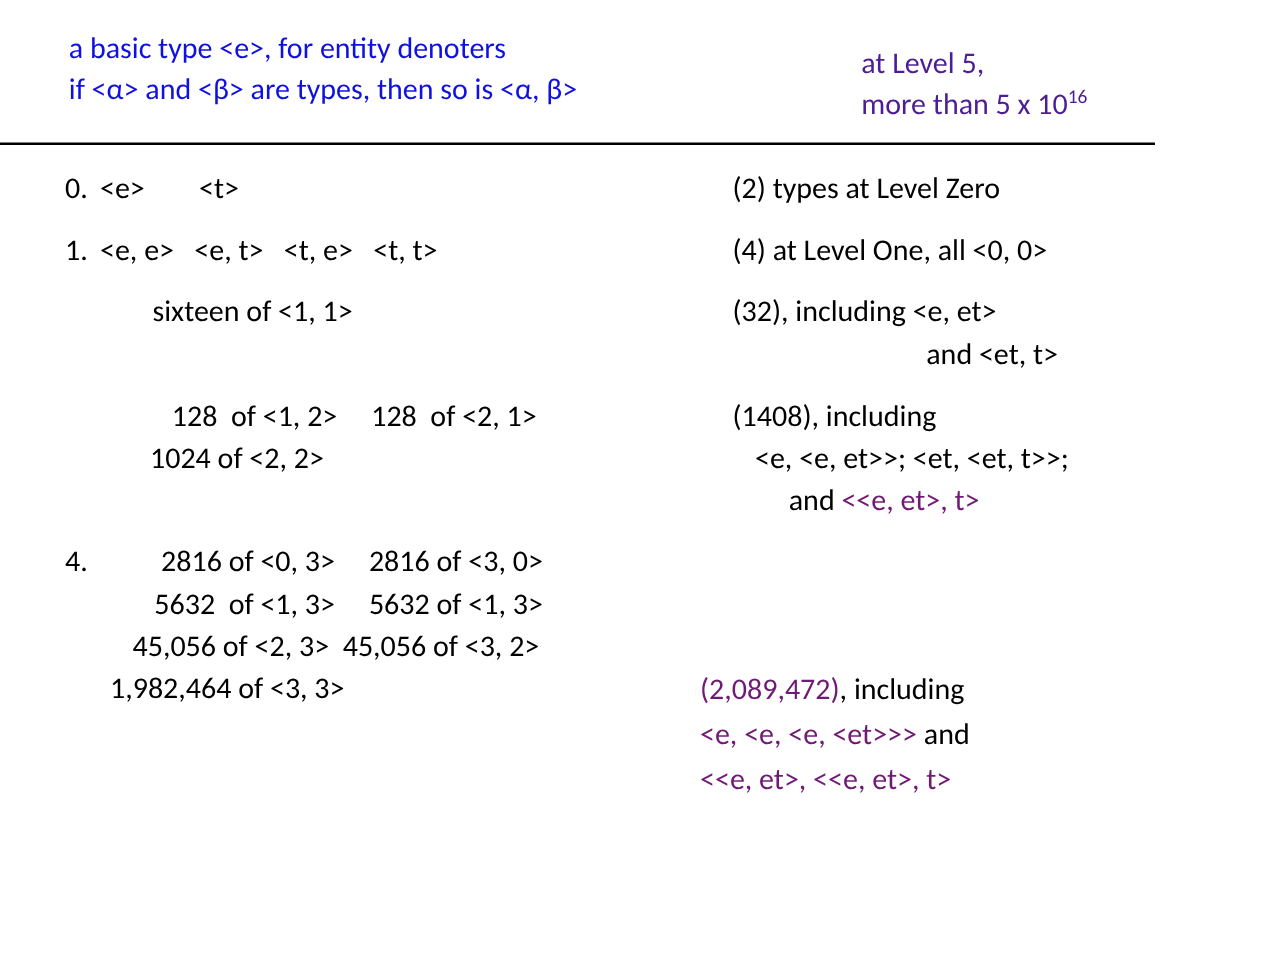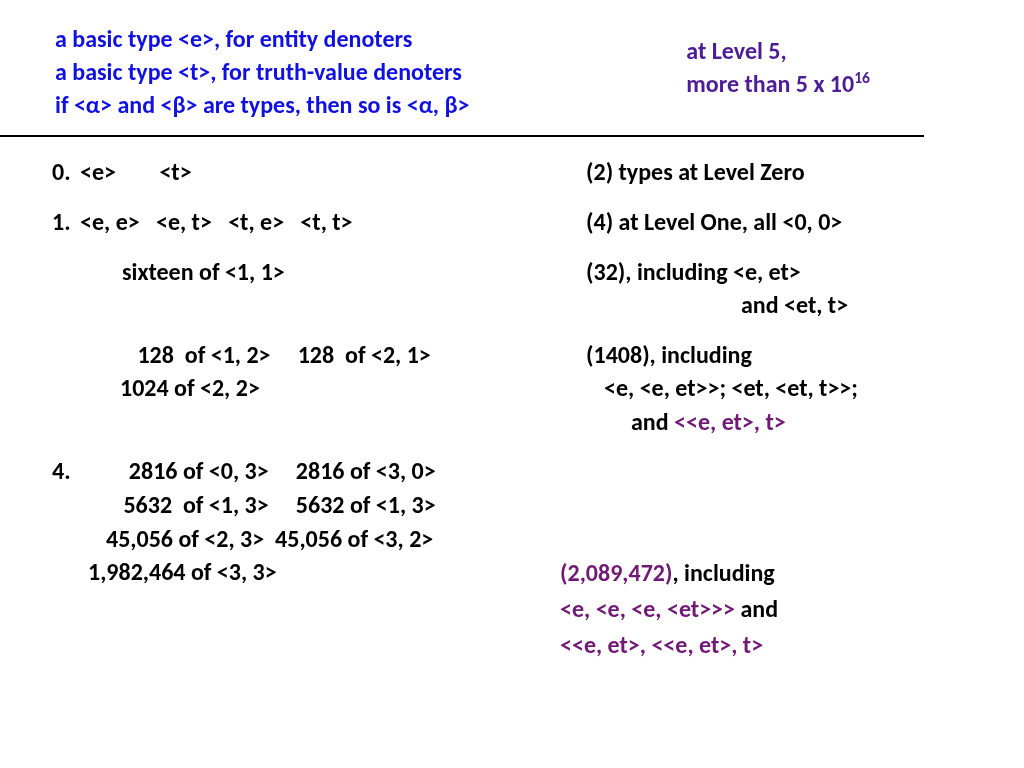--- a/index.html
+++ b/index.html
@@ -11,21 +11,20 @@
     font-size: 24px;
     background: #fff;
     color: #000;
     overflow: hidden;
   }
   .slide {
     position: relative;
     width: 924px;
     height: 768px;
     box-sizing: border-box;
-    font-weight: bold;
   }
   .header {
     padding: 22px 50px 10px 55px;
     display: flex;
     justify-content: space-between;
     align-items: flex-start;
   }
   .header-left {
     color: #1010e0;
     line-height: 1.38;
@@ -76,21 +75,20 @@
   }
 </style>
 </head>
 <body>
 
 <div class="slide">
 
   <div class="header">
     <div class="header-left">
       <div>a basic type &lt;e&gt;, for entity denoters</div>
-      <div>a basic type &lt;t&gt;, for truth-value denoters</div>
       <div>if &lt;α&gt; and &lt;β&gt; are types, then so is &lt;α, β&gt;</div>
     </div>
     <div class="header-right">
       <div>at Level 5,</div>
       <div>
         <span>more than 5 x 10</span><sup>16</sup>
       </div>
     </div>
   </div>
 

